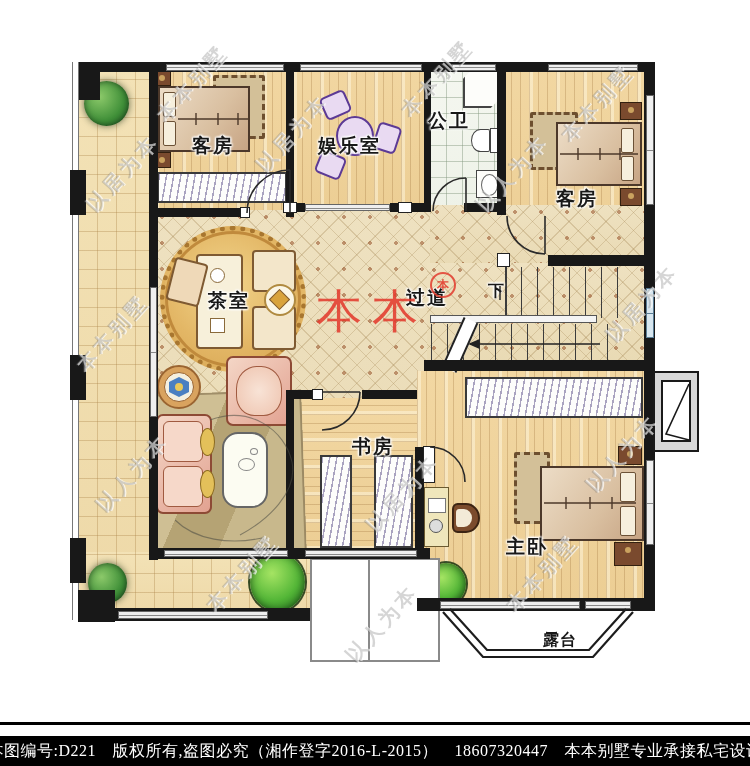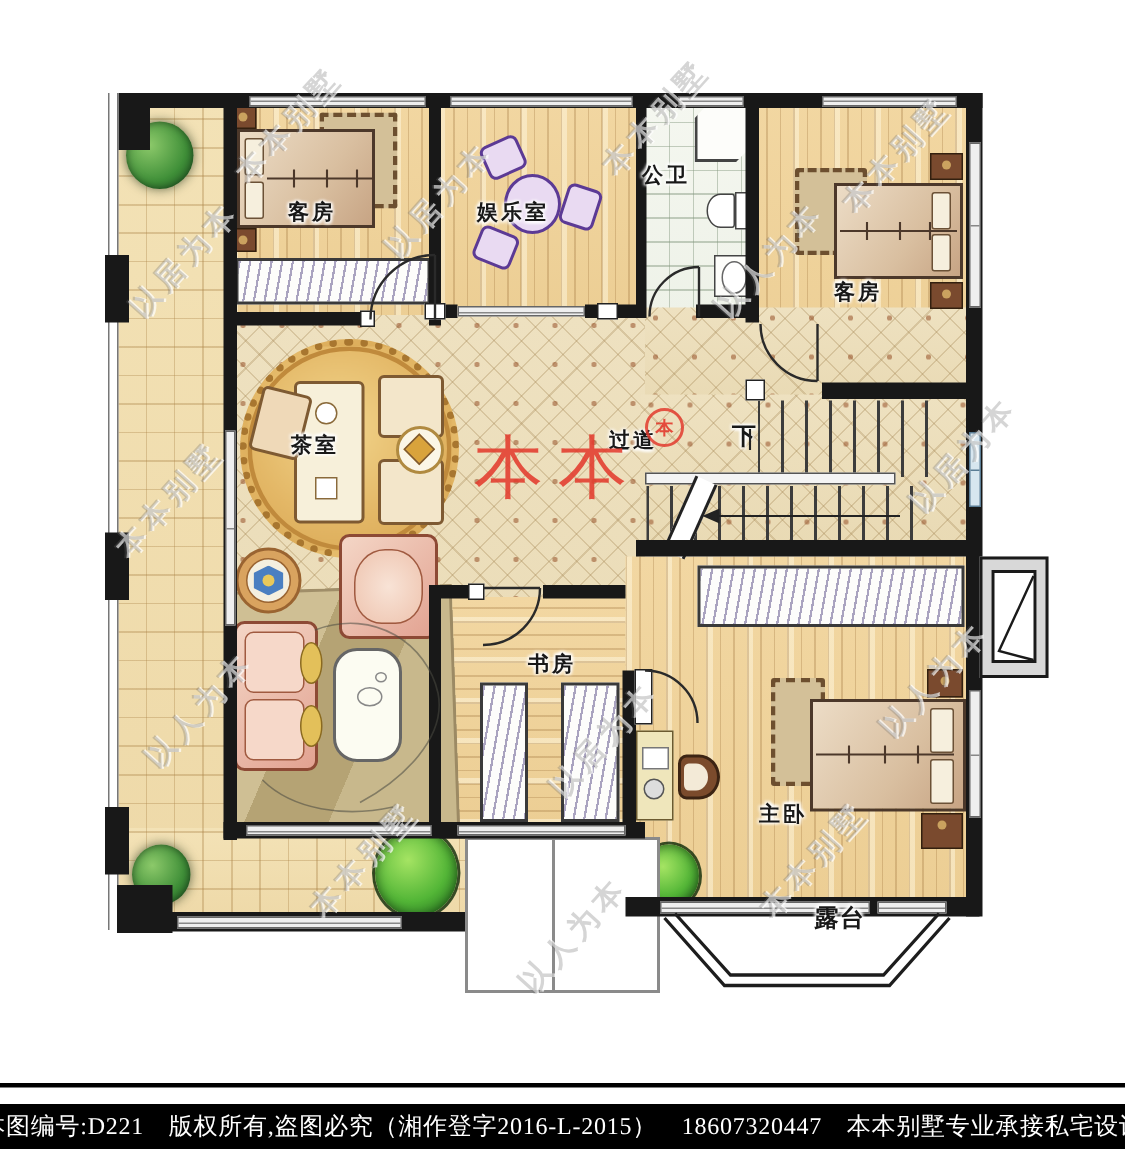--- a/index.html
+++ b/index.html
@@ -46,21 +46,21 @@
       repeating-linear-gradient(100deg, rgba(125,115,160,.65) 0 1.5px, transparent 1.5px 7px),#fdfdfb;
       border:2px solid #3a3a3a;box-sizing:border-box;}
   .tree{border-radius:50%;background:radial-gradient(circle at 35% 35%,#8cc96a,#3f8f38 60%,#1d5322);
         box-shadow:0 0 7px rgba(20,40,15,.65), inset 0 0 6px rgba(0,0,0,.5);}
   .tree-bright{border-radius:50%;background:radial-gradient(circle at 40% 35%,#a5e463,#53b637 55%,#1f6e1d);
         box-shadow:0 0 0 2px rgba(10,40,5,.8), inset 0 0 8px rgba(0,0,0,.55);}
   .lav{background:#e9daf2;border:2px solid #5c3a95;box-sizing:border-box;}
   .cream{background:#f3e6ca;border:2px solid #7e5a32;box-sizing:border-box;border-radius:4px;}
   .salmon{background:linear-gradient(135deg,#f4d6c6,#e2a291);border:2px solid #8d4a35;box-sizing:border-box;border-radius:7px;}
   
-  .label{font-weight:bold;font-size:14px;color:#181818;letter-spacing:2px;white-space:nowrap;
+  .label{font-weight:bold;font-size:19px;color:#181818;letter-spacing:2px;white-space:nowrap;
          text-shadow:-1px -1px 2px #fff,1px -1px 2px #fff,-1px 1px 2px #fff,1px 1px 2px #fff;}
   .label-sm{font-size:16px;letter-spacing:1px;}
   .wm{color:rgba(105,105,105,.28);font-weight:bold;font-size:20px;white-space:nowrap;
       transform:rotate(-48deg);transform-origin:left top;letter-spacing:4px;
       text-shadow:1px 1px 0 rgba(255,255,255,.7);pointer-events:none;}
   .logo{color:rgba(226,59,46,.88);font-weight:400;font-size:46px;line-height:.92;
         letter-spacing:10px;white-space:nowrap;text-align:center;}
   #footer-bar{position:absolute;left:0;top:736px;width:750px;height:30px;background:#000;
       color:#fff;display:flex;align-items:center;justify-content:center;}
   #footer-text{font-family:"Liberation Serif","DejaVu Serif",serif;font-size:16px;letter-spacing:.5px;white-space:nowrap;}
@@ -281,25 +281,25 @@
     <g stroke="#4a4a42" stroke-width="1.1" fill="none" opacity="0.55">
       <path d="M210,420 C250,405 285,430 292,462 C298,492 268,520 240,535"></path>
       <path d="M175,520 C195,540 230,545 262,538"></path>
     </g>
   </svg>
 
   <span class="abs label" style="left:192px;top:133px;">客房</span>
   <span class="abs label" style="left:318px;top:133px;">娱乐室</span>
   <span class="abs label" style="left:428px;top:108px;">公卫</span>
   <span class="abs label" style="left:556px;top:186px;">客房</span>
-  <span class="abs label" style="left:194px;top:288px;">茶室</span>
+  <span class="abs label" style="left:208px;top:288px;">茶室</span>
   <span class="abs label" style="left:406px;top:285px;">过道</span>
   <span class="abs label" style="left:352px;top:434px;">书房</span>
   <span class="abs label" style="left:506px;top:534px;">主卧</span>
-  <span class="abs label label-sm" style="left:543px;top:602px;">露台</span>
+  <span class="abs label label-sm" style="left:543px;top:630px;">露台</span>
 
   <div class="abs logo" style="left:312px;top:290px;width:120px;">
     <div>本本</div>
   </div>
   <div class="abs" style="left:430px;top:272px;width:26px;height:26px;border:2px solid rgba(226,59,46,.85);border-radius:50%;box-sizing:border-box;
        display:flex;align-items:center;justify-content:center;">
     <span style="color:rgba(226,59,46,.9);font-size:12px;font-weight:bold;">本</span>
   </div>
 
   <span class="abs wm" style="left:80px;top:200px;">以居为本</span>

